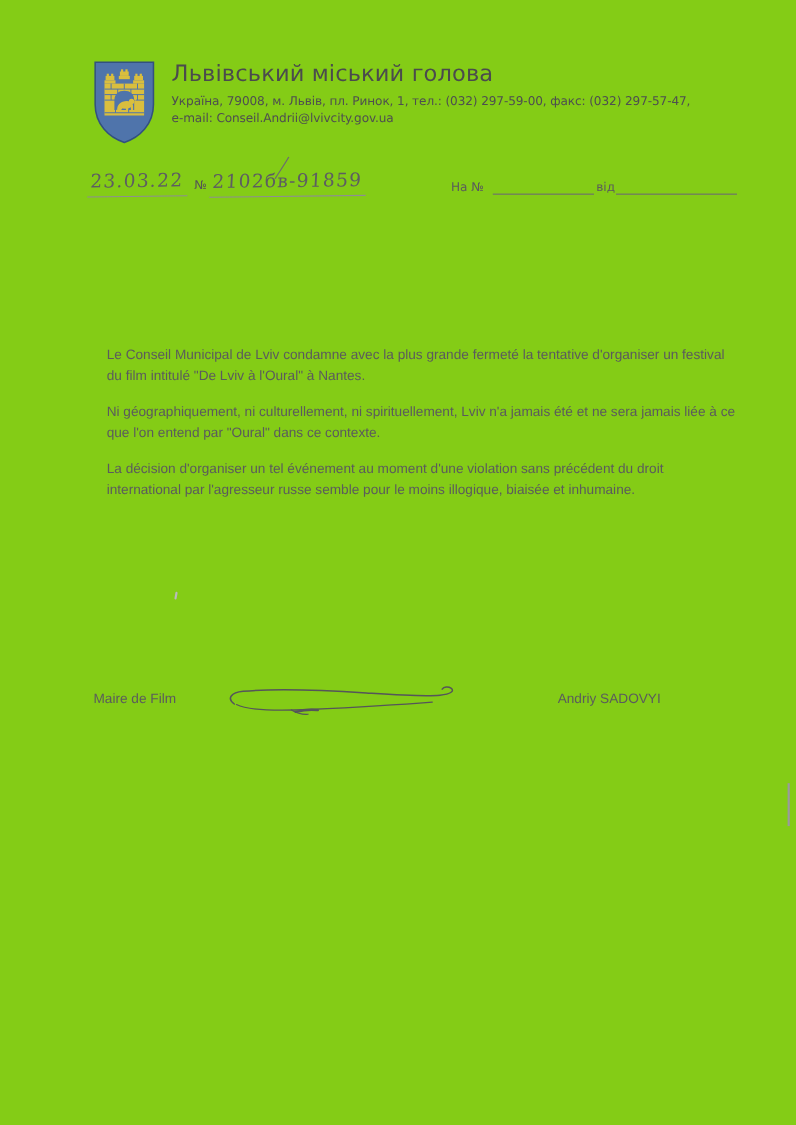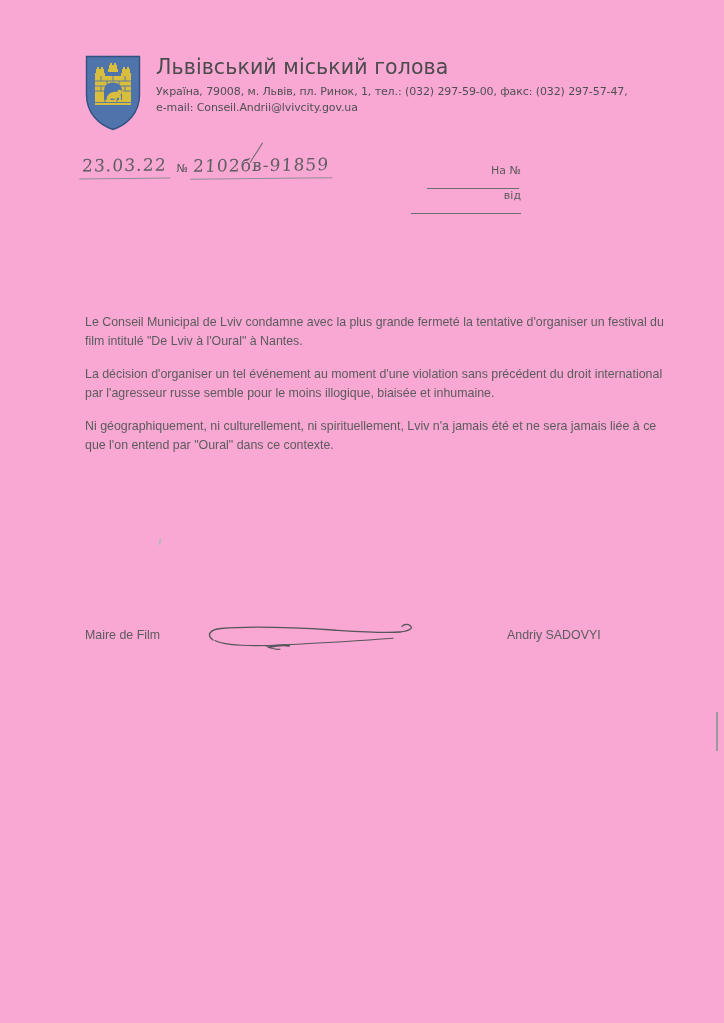--- a/index.html
+++ b/index.html
@@ -9,21 +9,21 @@
     background: #ffffff;
   }
   body {
     font-family: "Liberation Sans", sans-serif;
     color: #58585a;
   }
   .page {
     position: relative;
     width: 724px;
     height: 1023px;
-    background: #f9a8d4;
+    background: #84cc16;
     overflow: hidden;
   }
 
   
   .letterhead {
     position: absolute;
     left: 85px;
     top: 55px;
     display: flex;
     align-items: flex-start;
@@ -102,26 +102,25 @@
     width: 20px;
     height: 22px;
     pointer-events: none;
   }
 
   .na-block {
     position: absolute;
     left: 410px;
     top: 9px;
     display: flex;
-    align-items: flex-end;
+    align-items: center;
     font-family: "DejaVu Sans", sans-serif;
     font-size: 11px;
     color: #5a5a5c;
     white-space: nowrap;
-    flex-direction: column;
   }
   .rule {
     display: inline-block;
     border-bottom: 1px solid #6d6d70;
     height: 11px;
   }
   .rule-a { width: 92px; margin: 0 2px 0 8px; }
   .rule-b { width: 110px; margin-left: 1px; }
 
   
@@ -140,21 +139,21 @@
     position: absolute;
     left: 85px;
     top: 313px;
     width: 584px;
     font-size: 12.4px;
     line-height: 1.53;
     color: #5b5b5d;
     text-align: left;
   }
   .body-copy p {
-    margin: 0 0 14px 0;
+    margin: 0 0 14px 12px;
   }
   .body-copy p:last-child { margin-bottom: 0; }
 
   .speck {
     position: absolute;
     left: 159px;
     top: 538px;
     width: 2px;
     height: 7px;
     background: #b9b9bd;
@@ -293,22 +292,22 @@
       <span>від</span>
       <span class="rule rule-b"></span>
     </div>
   </div>
 
   <div class="addressee">
   </div>
 
   <div class="body-copy">
     <p>Le Conseil Municipal de Lviv condamne avec la plus grande fermeté la tentative d'organiser un festival du film intitulé "De Lviv à l'Oural" à Nantes.</p>
+    <p>Ni géographiquement, ni culturellement, ni spirituellement, Lviv n'a jamais été et ne sera jamais liée à ce que l'on entend par "Oural" dans ce contexte.</p>
     <p>La décision d'organiser un tel événement au moment d'une violation sans précédent du droit international par l'agresseur russe semble pour le moins illogique, biaisée et inhumaine.</p>
-    <p>Ni géographiquement, ni culturellement, ni spirituellement, Lviv n'a jamais été et ne sera jamais liée à ce que l'on entend par "Oural" dans ce contexte.</p>
   </div>
 
   <div class="speck"></div>
 
   <div class="sig-row">
     <div class="sig-label">Maire de Film</div>
 
     <div class="sig-mark">
       <svg viewBox="0 0 275 46" width="275" height="46" aria-hidden="true">
         <g fill="none" stroke="#55555a" stroke-linecap="round">

